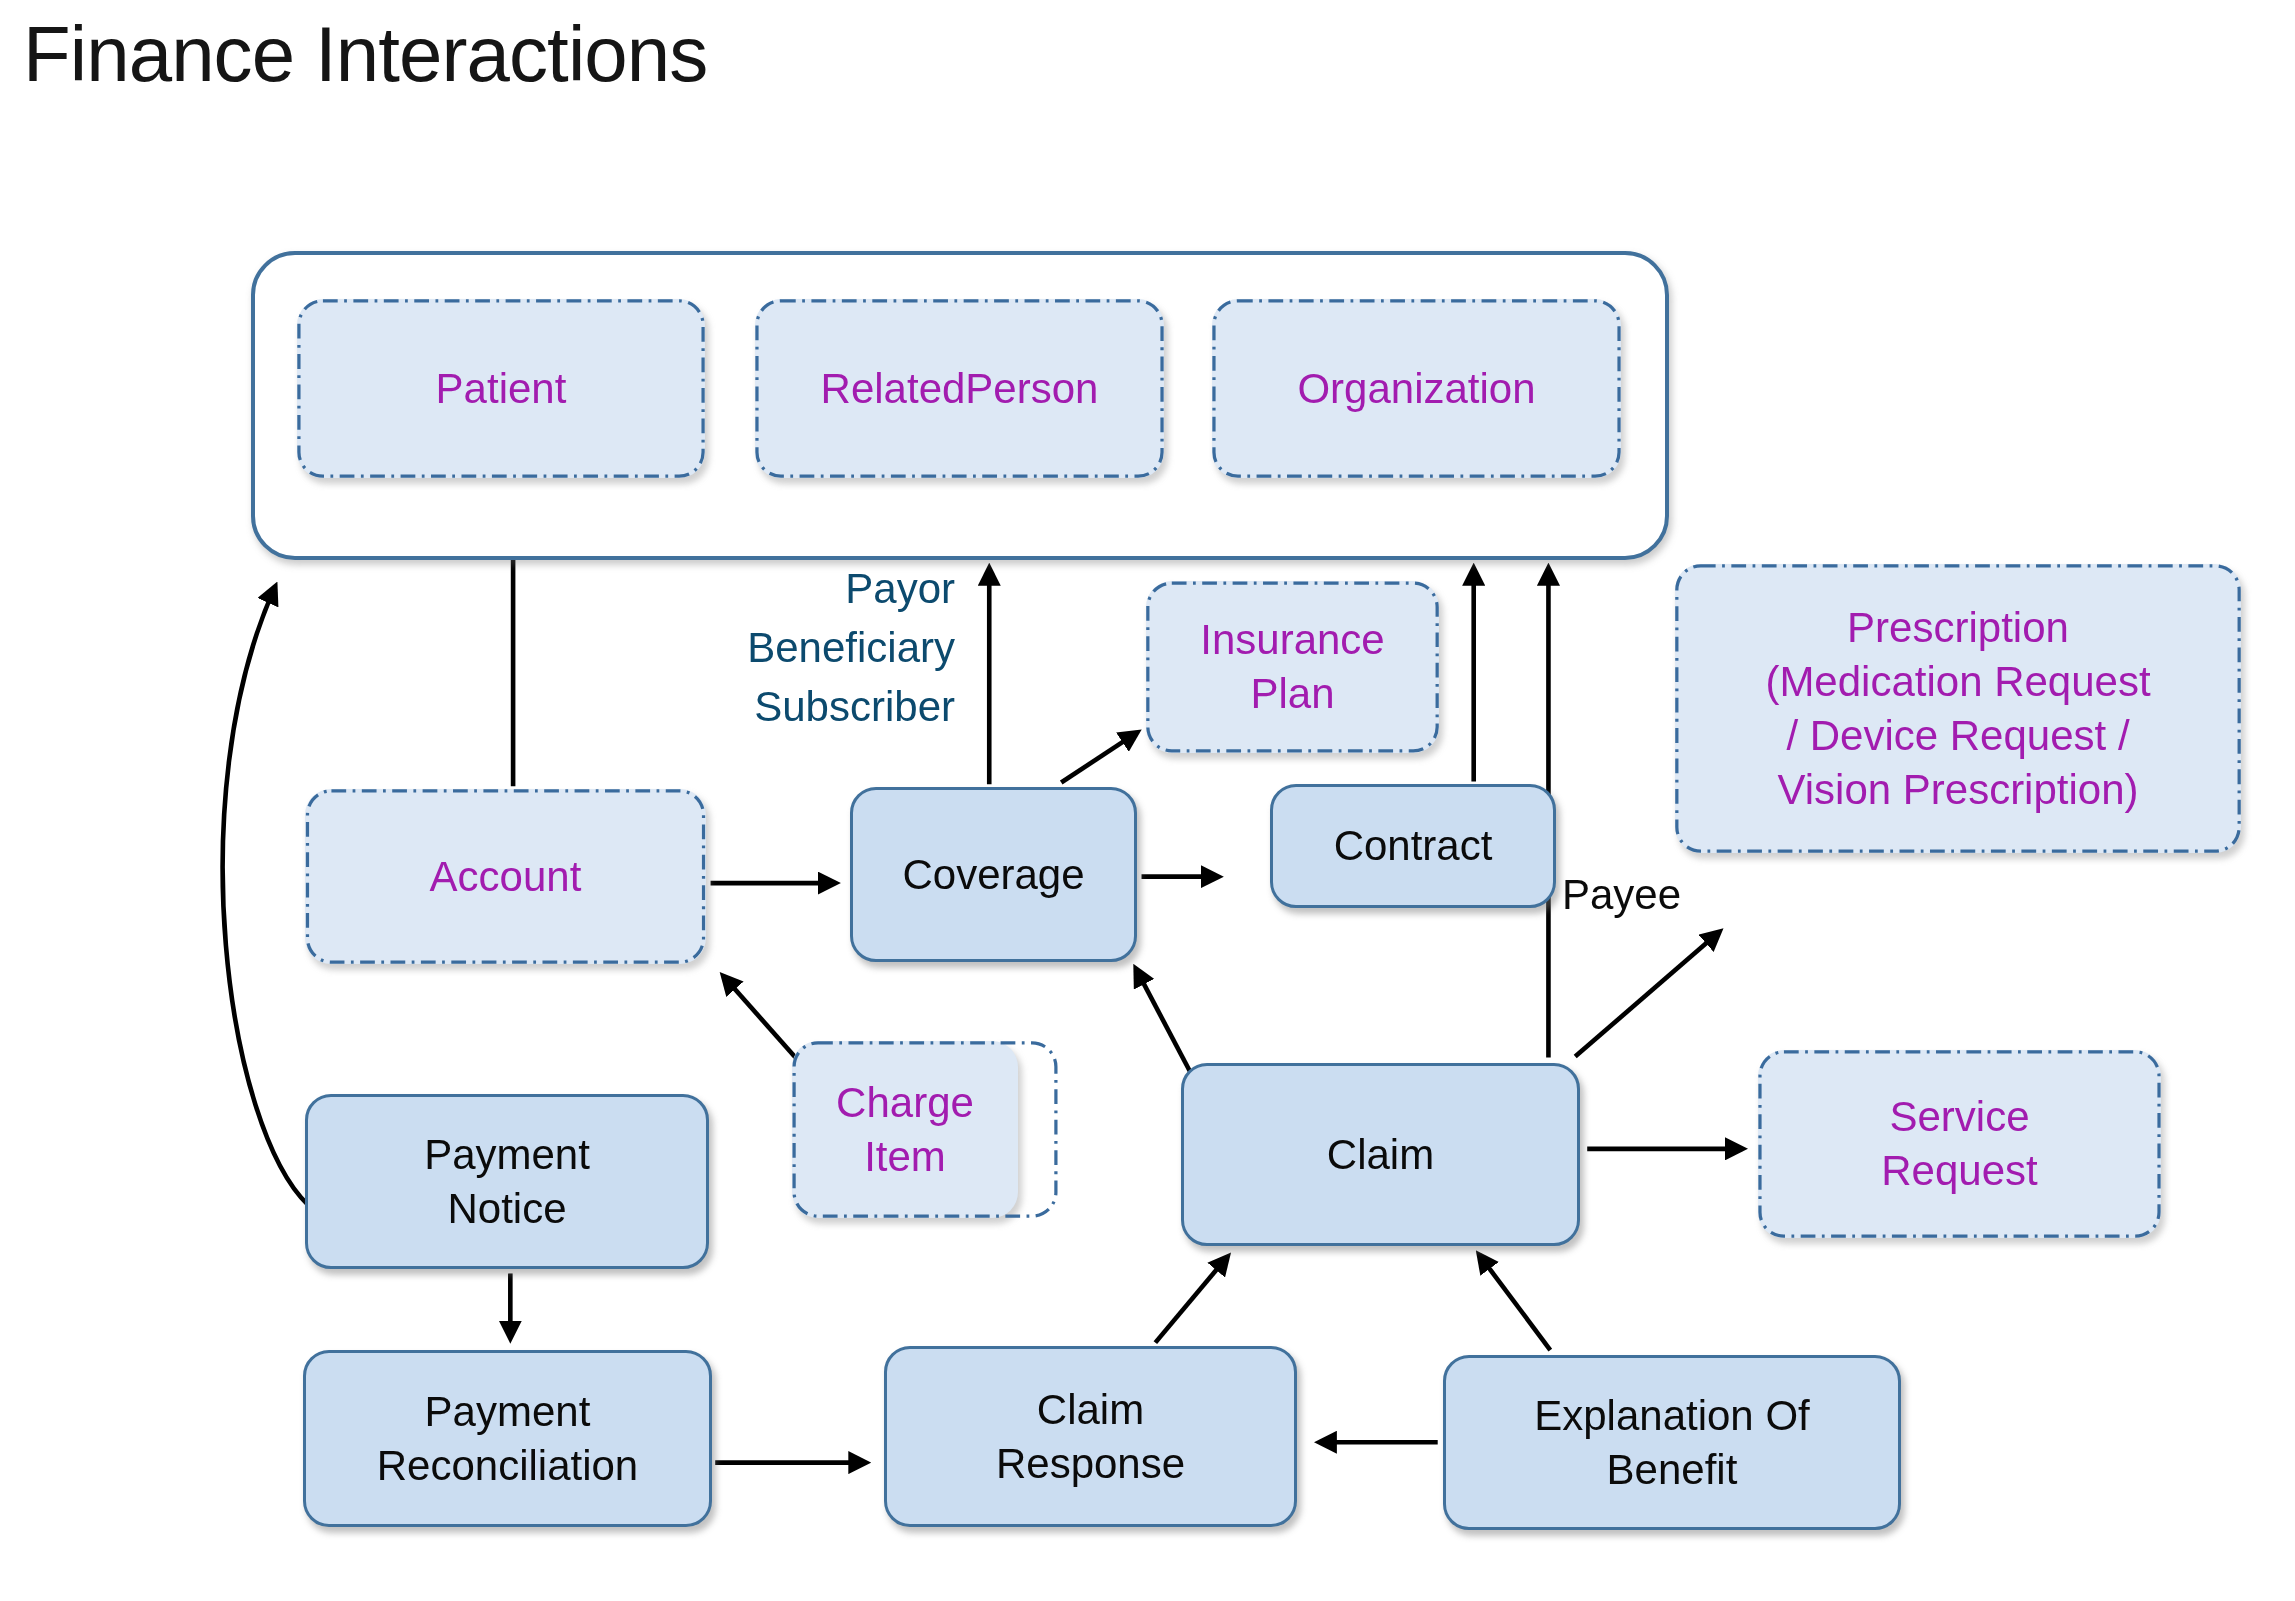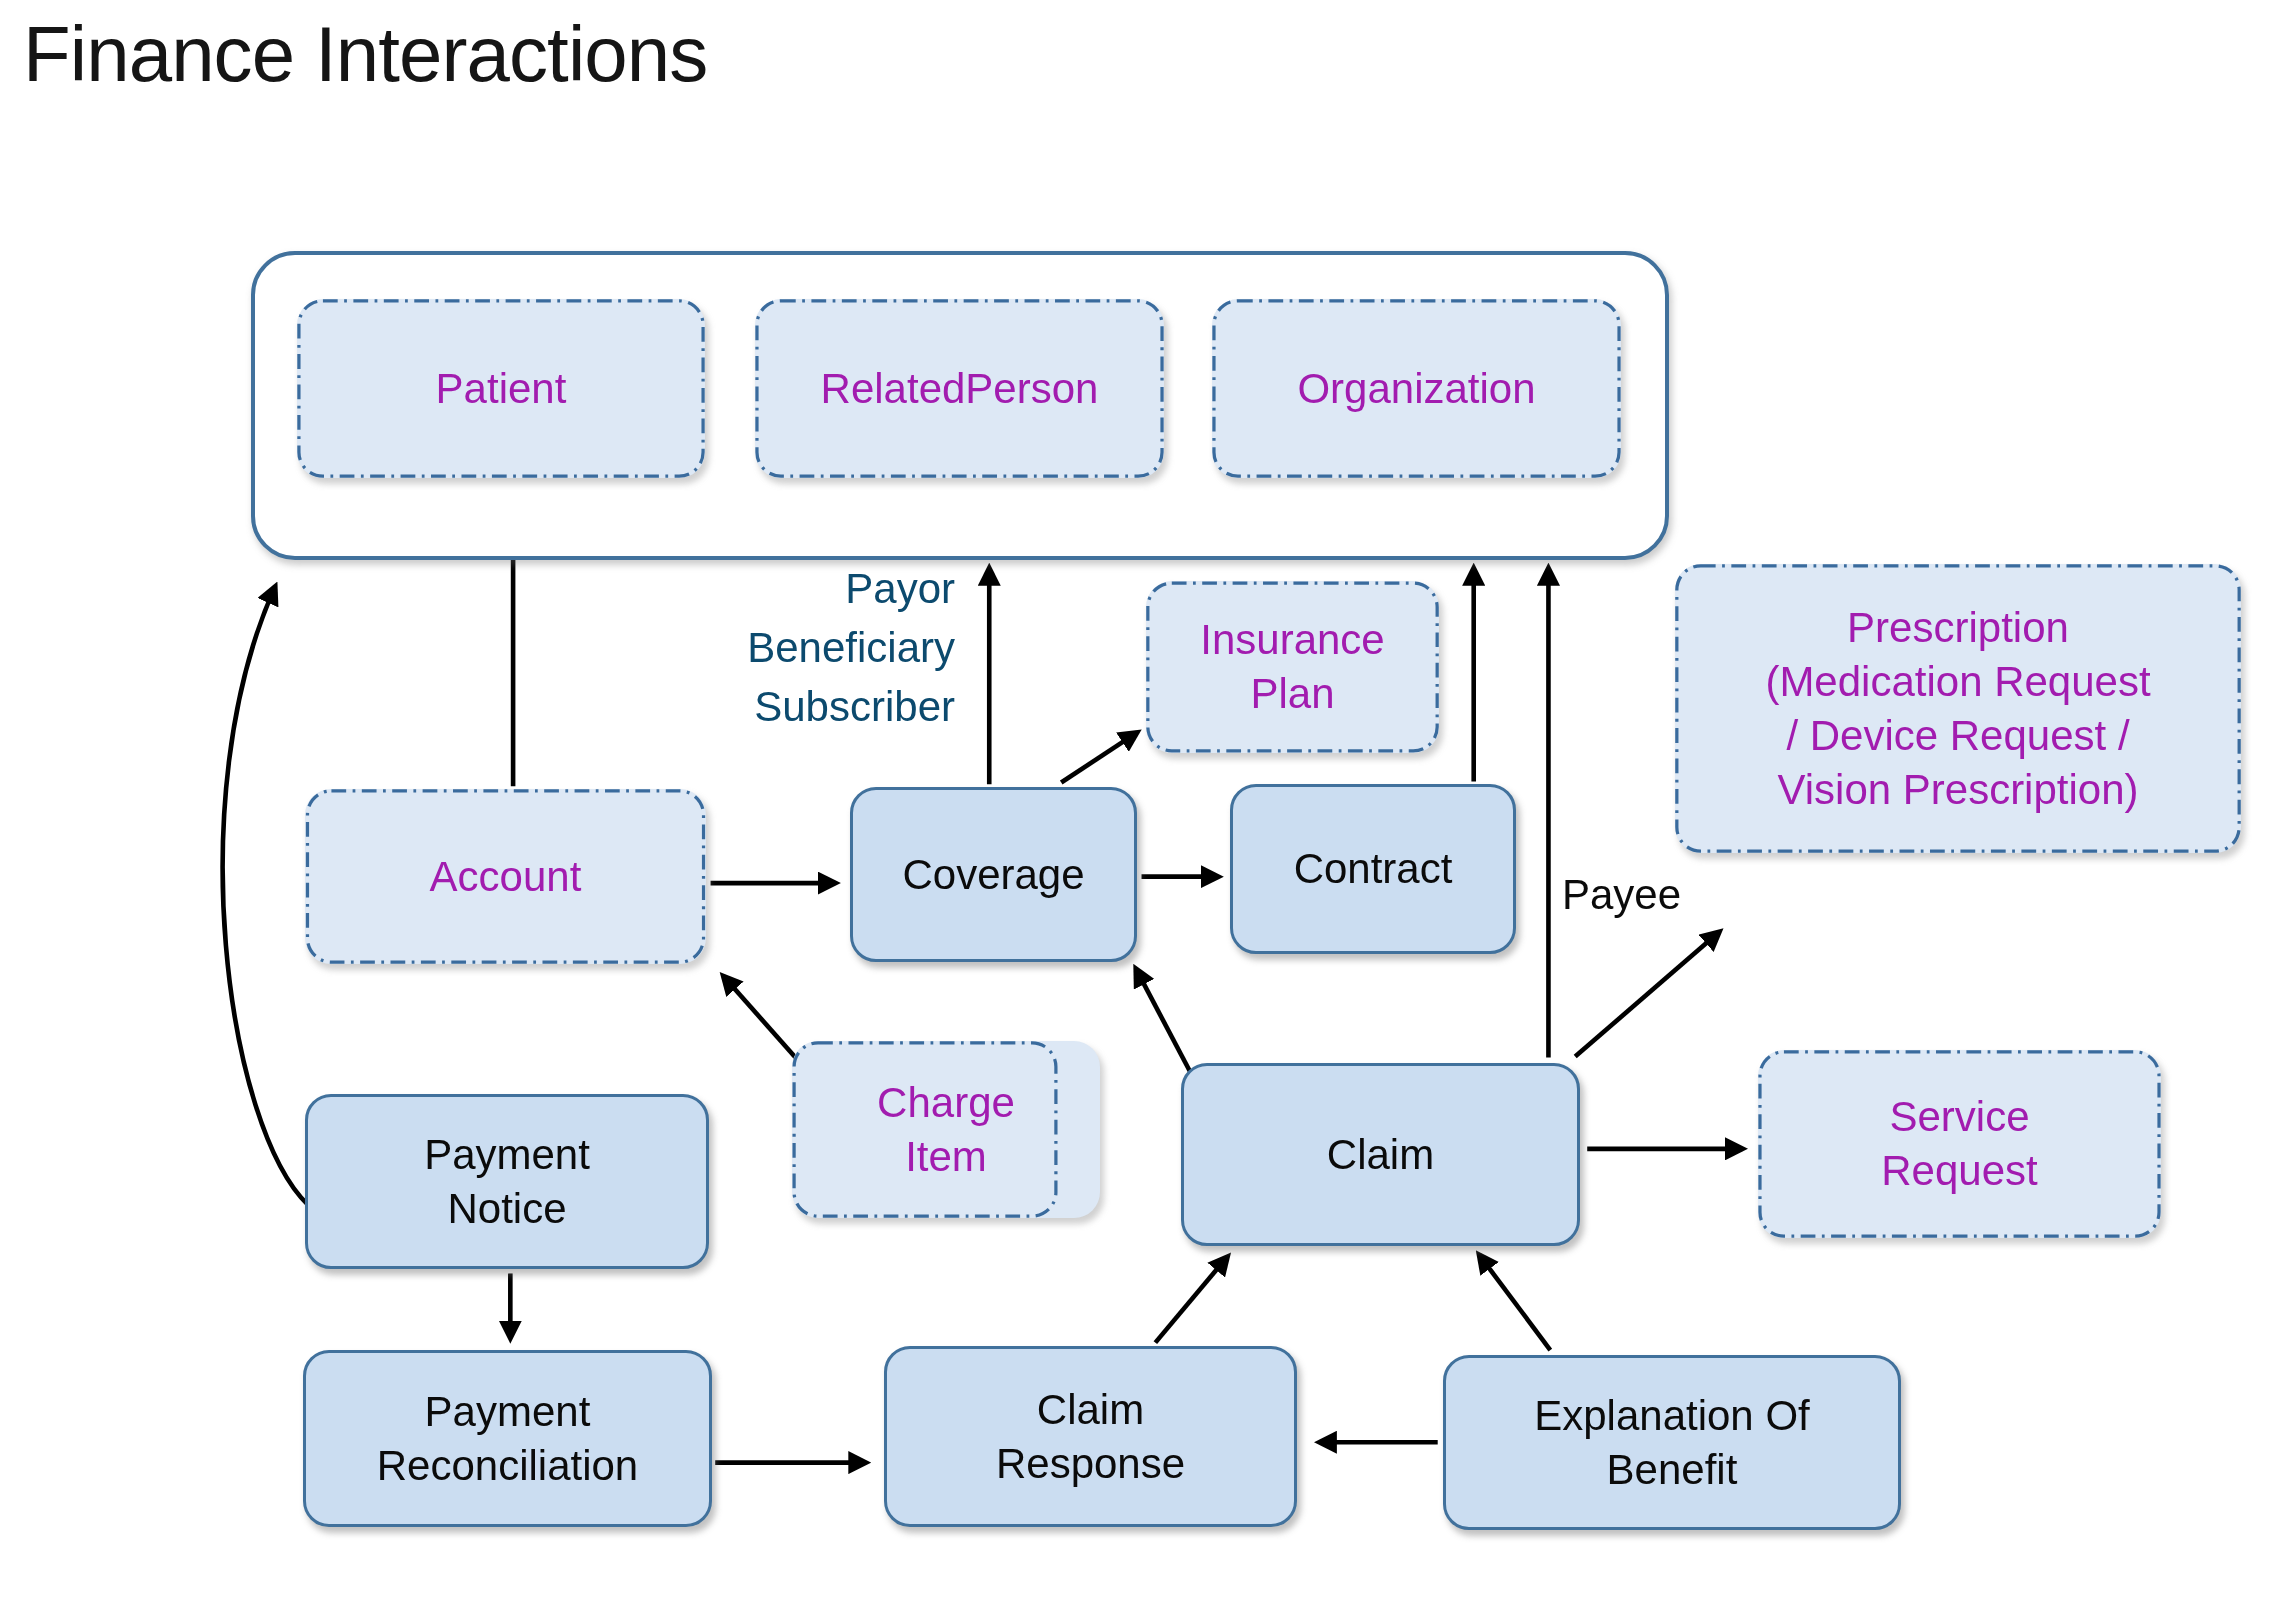--- a/index.html
+++ b/index.html
@@ -127,29 +127,29 @@
     </div>
   <div class="node dashedbox" style="left:305px;top:789px;width:401px;height:175px">
     <span class="lbl gray">Account</span>
   <svg width="401" height="175" class="dashrect" viewBox="0 0 434 190">
         <rect x="2" y="2" width="430" height="186" rx="26"></rect>
       </svg>
     </div>
   <div class="node solid" style="left:850px;top:787px;width:287px;height:175px">
     <span class="lbl">Coverage</span>
   </div>
-  <div class="node solid" style="left:1230px;top:784px;width:286px;height:170px">
+  <div class="node solid" style="left:1270px;top:784px;width:286px;height:124px">
     <span class="lbl">Contract</span>
   </div>
 
   <div class="node solid" style="left:305px;top:1094px;width:404px;height:175px">
     <span class="lbl">Payment
 Notice</span>
   </div>
-  <div class="node dashedbox" style="left:792px;top:1041px;width:308px;height:177px">
+  <div class="node dashedbox" style="left:792px;top:1041px;width:226px;height:177px">
     <span class="lbl gray">Charge
 Item</span>
   <svg width="266" height="177" class="dashrect" viewBox="0 0 288 192">
         <rect x="2" y="2" width="284" height="188" rx="26"></rect>
       </svg>
     </div>
   <div class="node solid" style="left:1181px;top:1063px;width:399px;height:183px">
     <span class="lbl">Claim</span>
   </div>
   <div class="node dashedbox" style="left:1758px;top:1050px;width:403px;height:188px">

